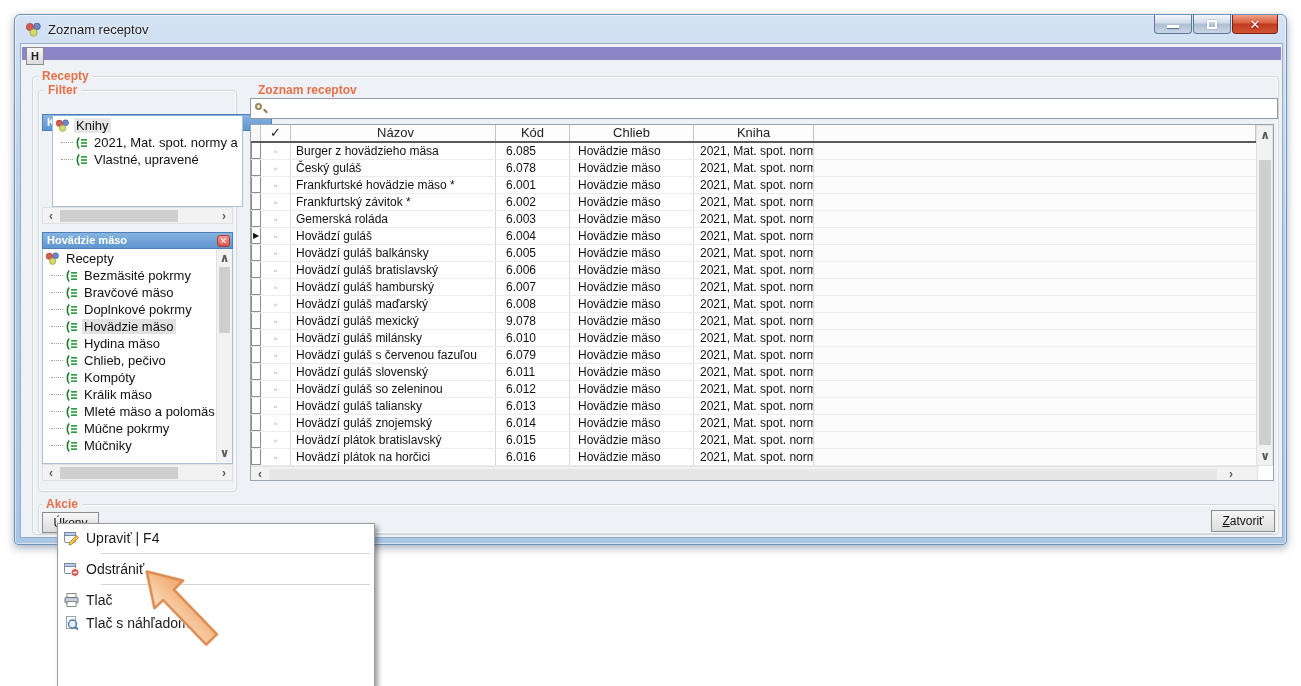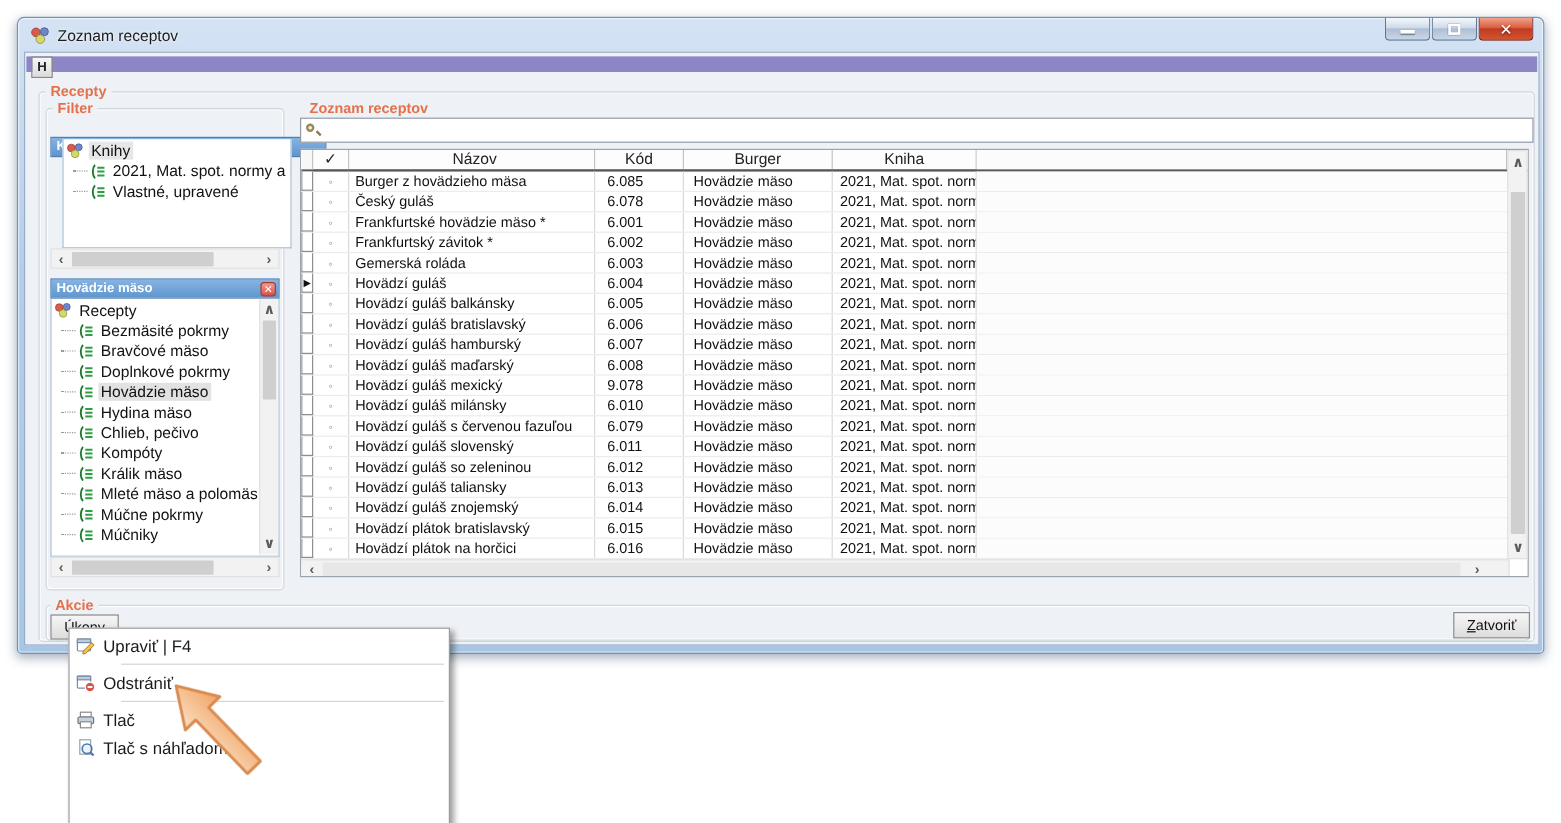--- a/index.html
+++ b/index.html
@@ -391,21 +391,21 @@
         </span>
       <input class="search-input" type="text" value="" style="">
     </div>
 
     <div class="table" style="left:229px; top:80px; width:1024px; height:357px;">
       <div class="trow thead" style="top:0;">
         <div class="tcell c-sel"></div>
         <div class="tcell c-check">✓</div>
         <div class="tcell c-name">Názov</div>
         <div class="tcell c-code" style="text-align:center; padding-left:0;">Kód</div>
-        <div class="tcell c-group" style="text-align:center; padding-left:0;">Burger</div>
+        <div class="tcell c-group" style="text-align:center; padding-left:0;">Chlieb</div>
         <div class="tcell c-book" style="text-align:center; padding-left:0;">Kniha</div>
         <div class="tcell c-fill"></div>
         <div style="width:17px;"></div>
       </div>
       <div id="table-rows">
           <div class="trow data-row" style="top: 18px; right: 17px;">
             <div class="tcell c-sel"></div>
             <div class="tcell c-check"><span class="check-bullet">◦</span></div>
             <div class="tcell c-name nw">Burger z hovädzieho mäsa</div>
             <div class="tcell c-code nw">6.085</div>

